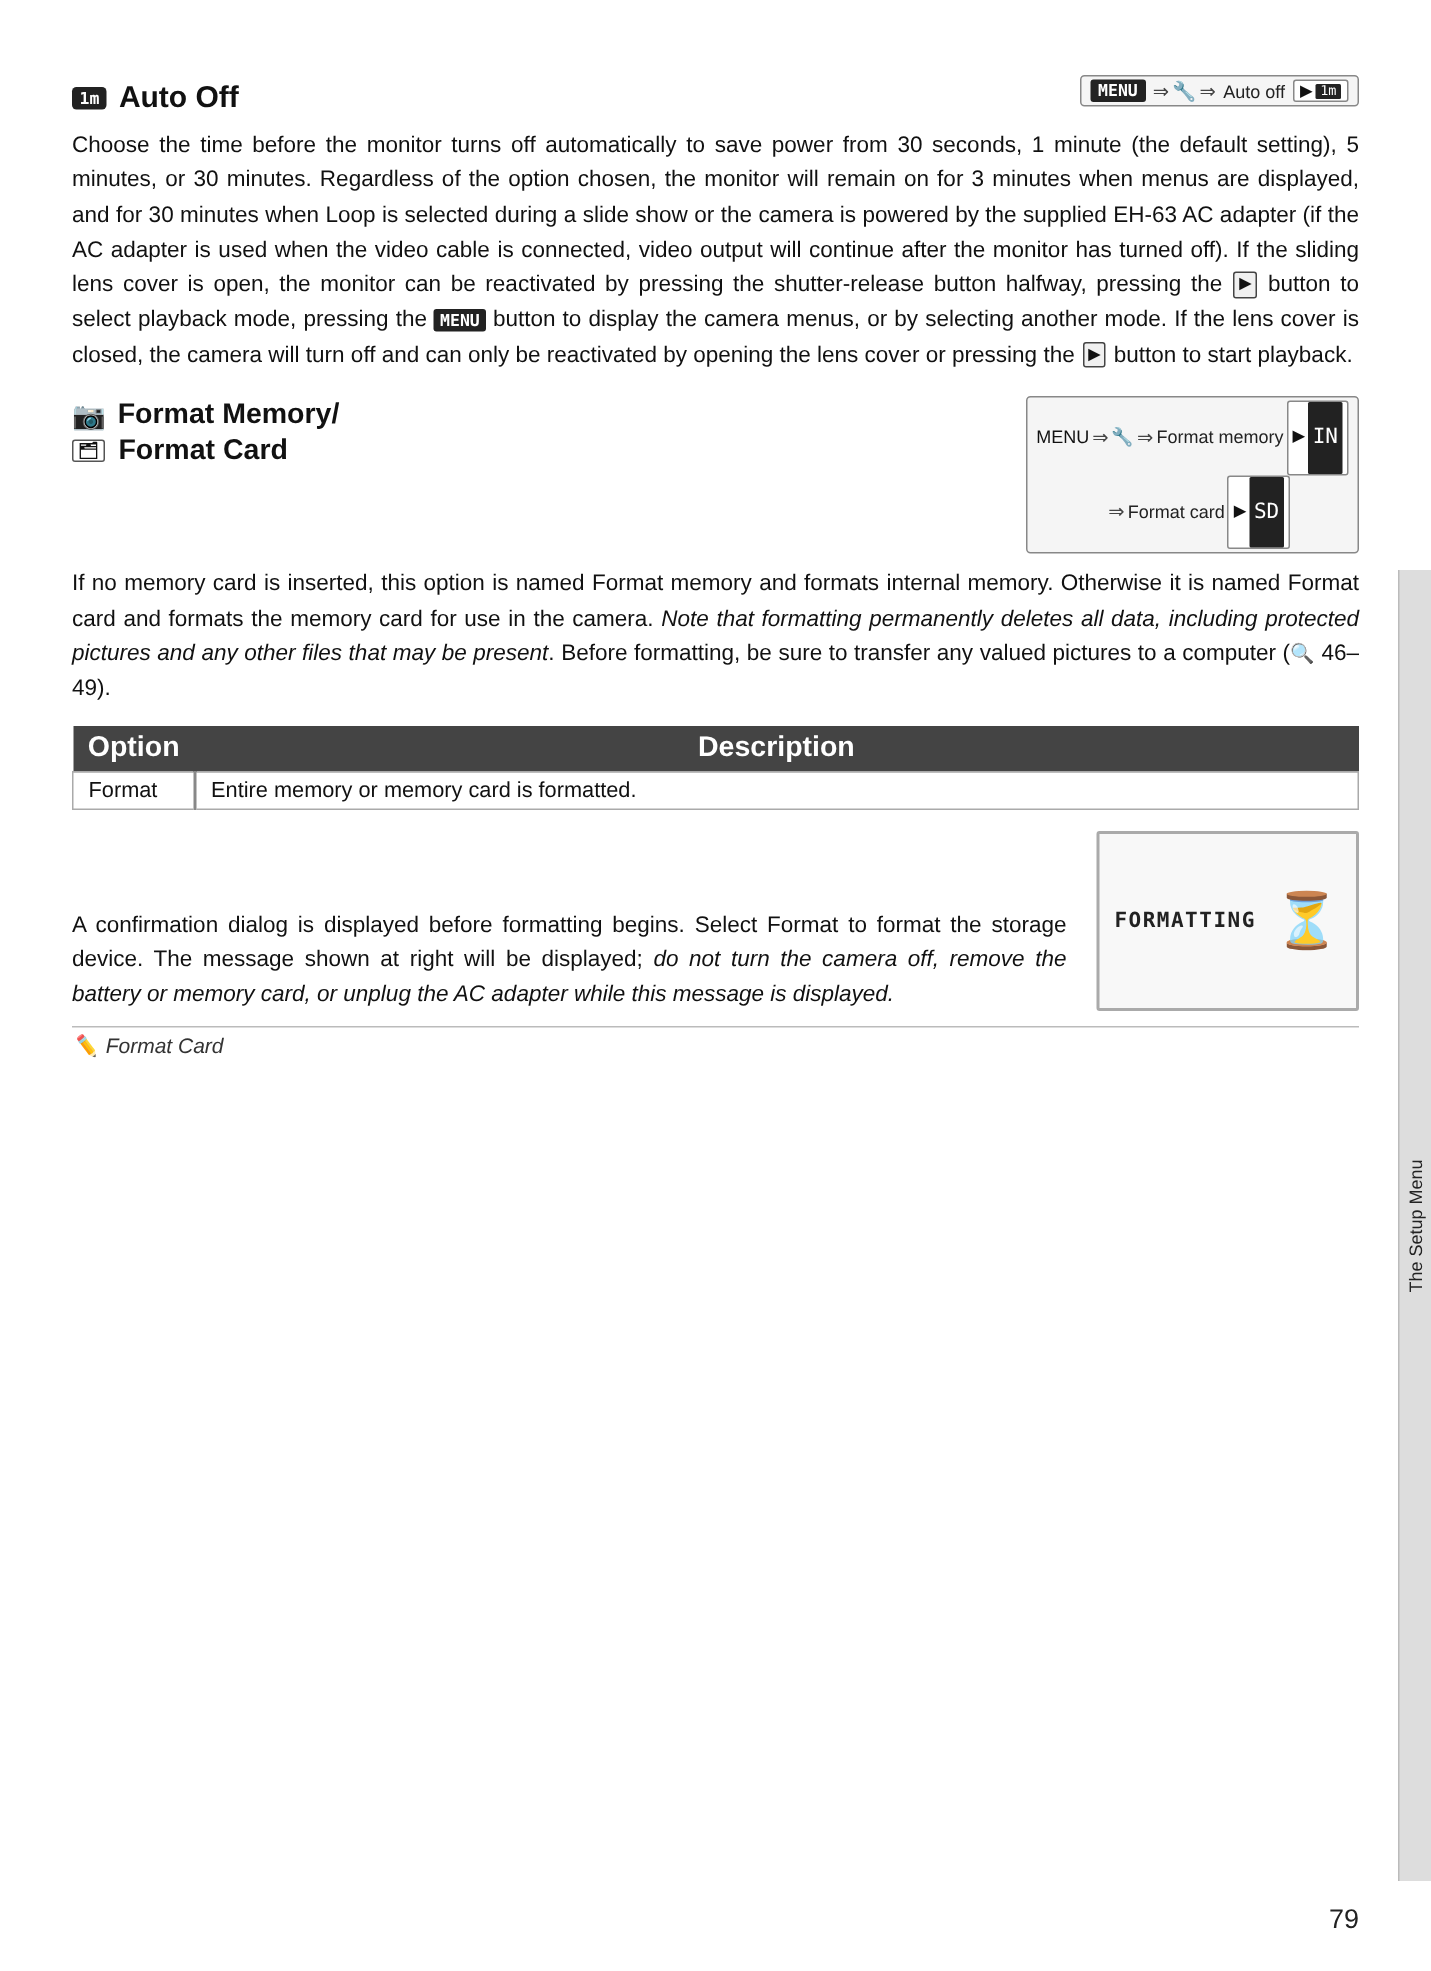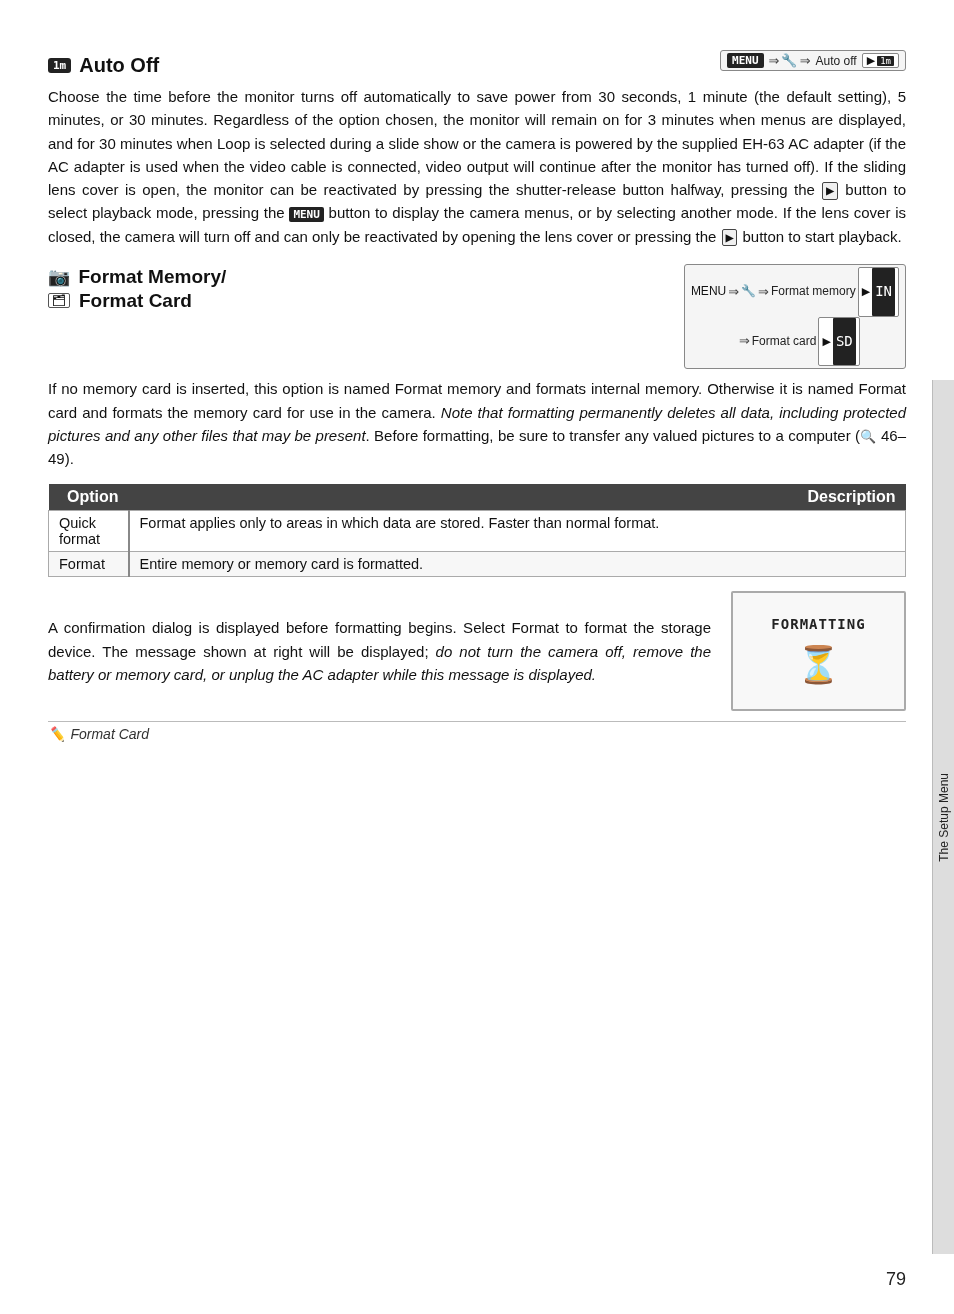--- a/index.html
+++ b/index.html
@@ -182,23 +182,23 @@
     
     .options-table {
       width: 100%;
       border-collapse: collapse;
       margin: 14px 0;
       font-size: 14.5px;
     }
     .options-table th {
       background: #444;
       color: #fff;
-      text-align: right;
+      text-align: center;
       padding: 4px 10px;
-      font-size: 16px;
+      font-size: 19px;
       font-weight: bold;
     }
     .options-table td {
       border: 1px solid #aaa;
       padding: 4px 10px;
       vertical-align: top;
     }
     .options-table .col-option {
       width: 80px;
       font-weight: bold;
@@ -208,35 +208,35 @@
       background: #fff;
     }
     .options-table tr:nth-child(even) td {
       background: #f7f7f7;
     }
     
     .confirmation-area {
       display: flex;
       gap: 20px;
       margin: 10px 0;
-      align-items: center;
+      align-items: flex-end;
     }
     .conf-text {
       flex: 1;
       text-align: justify;
       line-height: 1.55;
       font-size: 15px;
     }
     .formatting-box {
       width: 175px;
       min-height: 120px;
       border: 2px solid #aaa;
       background: #f8f8f8;
       display: flex;
-      flex-direction: column;
+      flex-direction: row;
       align-items: center;
       justify-content: center;
       gap: 12px;
       padding: 16px 8px;
       border-radius: 2px;
       flex-shrink: 0;
     }
     .formatting-label {
       font-family: monospace;
       font-size: 14px;
@@ -386,24 +386,20 @@
 
     <table class="options-table">
       <thead>
         <tr>
           <th>Option</th>
           <th>Description</th>
         </tr>
       </thead>
       <tbody>
         <tr>
-          <td class="col-option"><span class="bold">Quick<br>format</span></td>
-          <td>Format applies only to areas in which data are stored.  Faster than normal format.</td>
-        </tr>
-        <tr>
           <td class="col-option"><span class="bold">Format</span></td>
           <td>Entire memory or memory card is formatted.</td>
         </tr>
       </tbody>
     </table>
 
     <div class="confirmation-area">
       <div class="conf-text">
         <span>A confirmation dialog is displayed before formatting begins.  Select </span><span class="bold">Format</span><span> to format the storage device. The message shown at right will be displayed; </span><span class="italic bold">do not turn the camera off, remove the battery or memory card, or unplug the AC adapter while this message is displayed.</span>
       </div>

